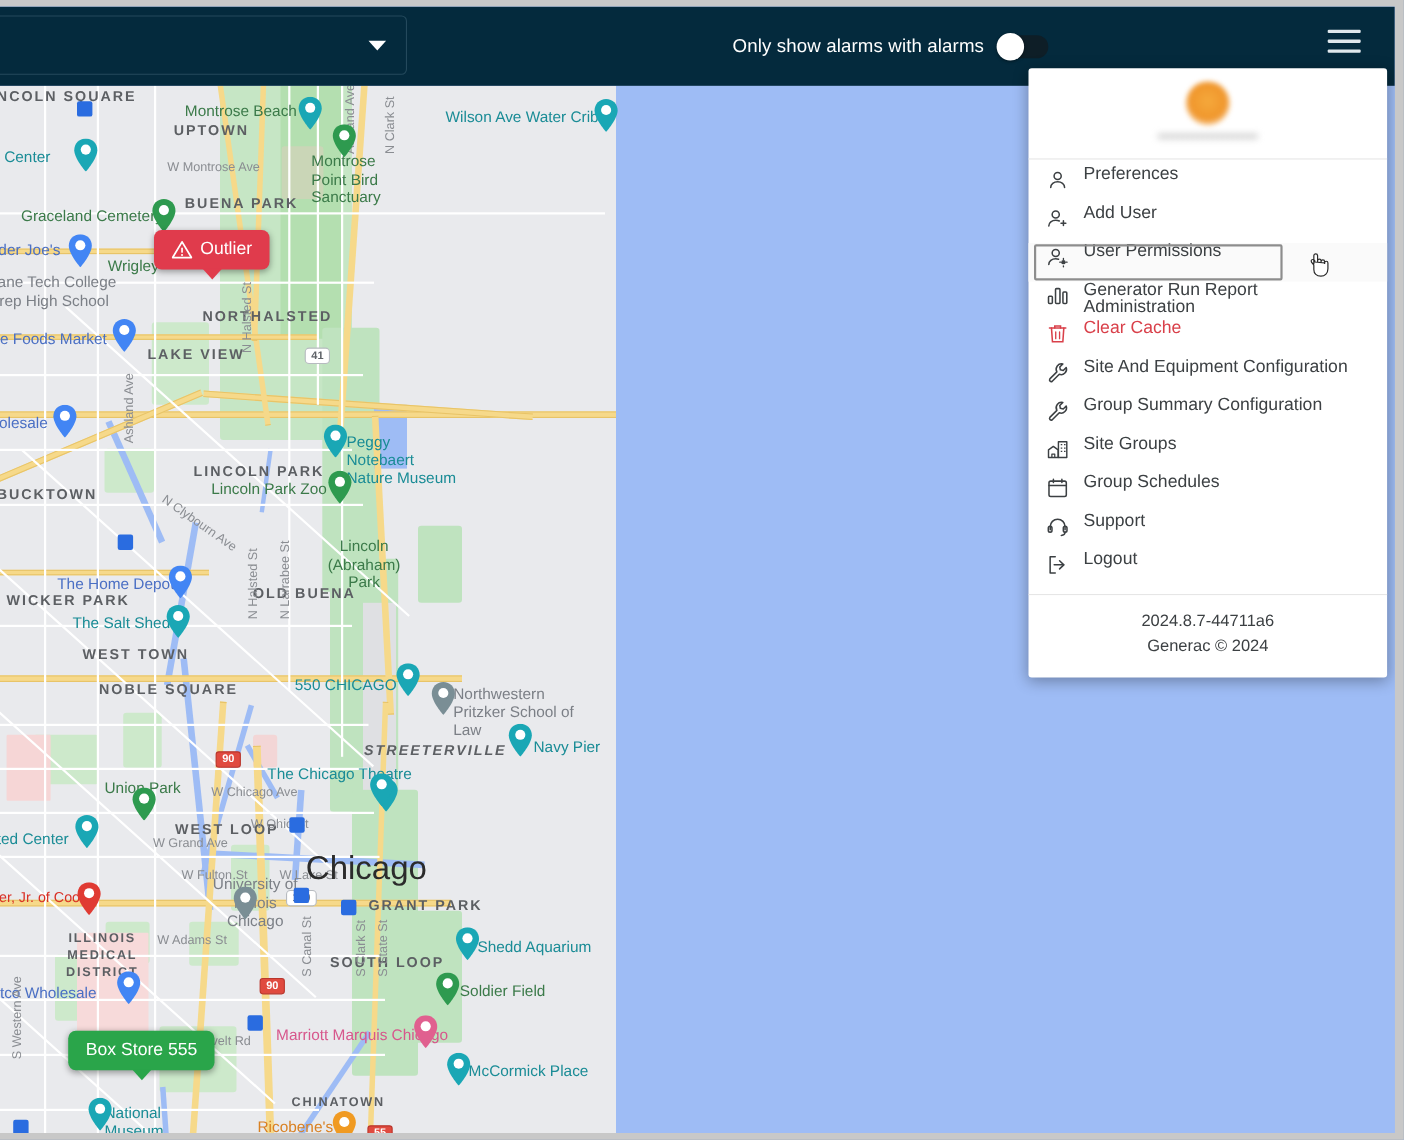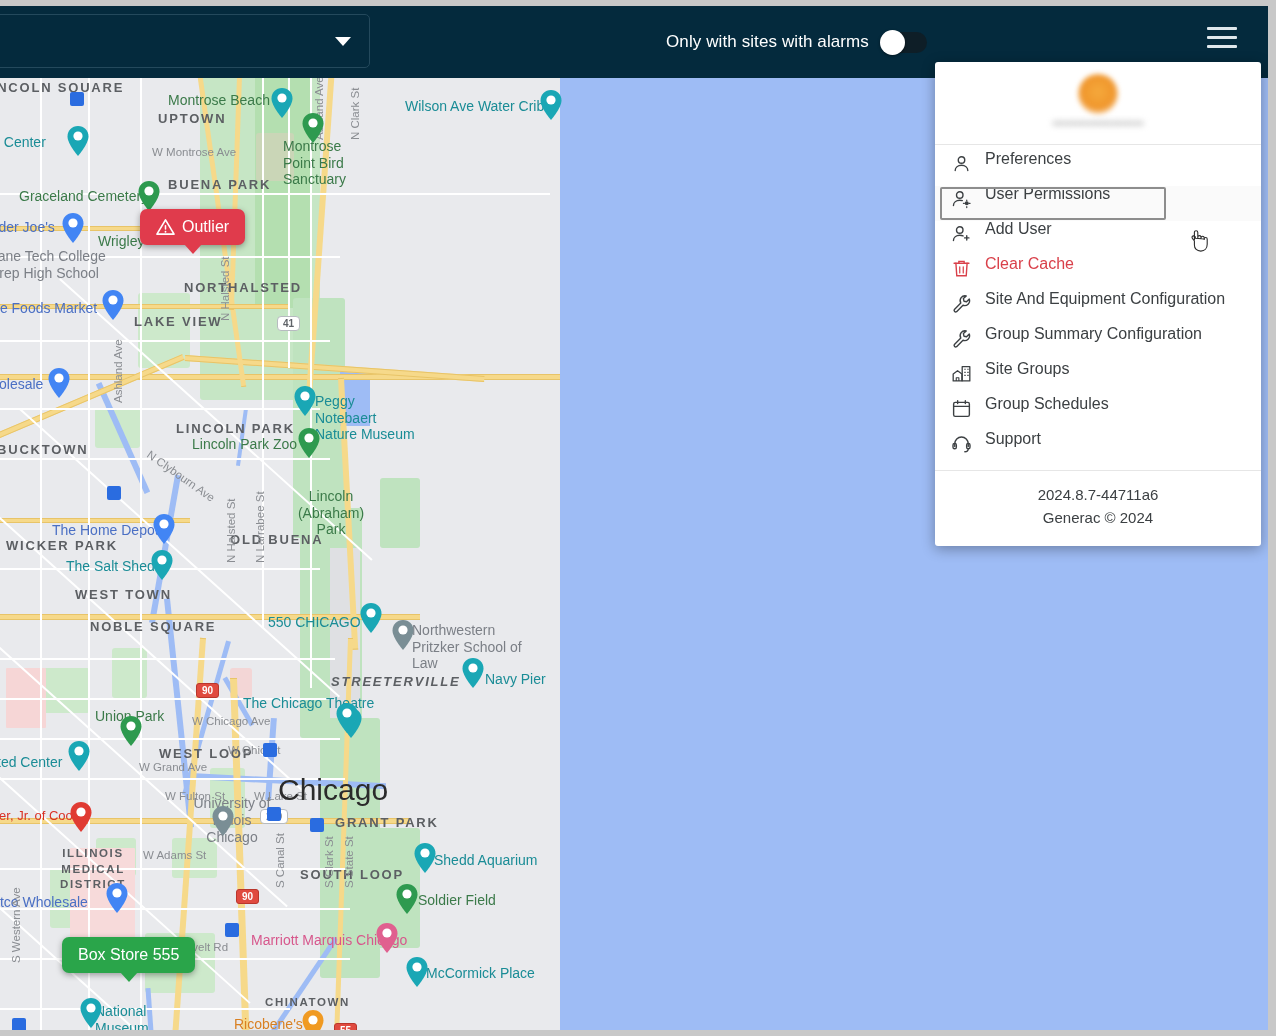--- a/index.html
+++ b/index.html
@@ -666,21 +666,21 @@
       </div>
     </div>
 
     <div id="topbar">
       <div id="site-select">
         <span class="value"></span>
         <span class="caret"></span>
       </div>
 
       <div id="alarm-toggle-group">
-        <span id="alarm-toggle-label">Only with sites with alarms</span>
+        <span id="alarm-toggle-label">Only show alarms with alarms</span>
         <span id="alarm-toggle">
           <span class="knob"></span>
         </span>
       </div>
 
       <div id="hamburger">
         <span></span>
         <span></span>
         <span></span>
       </div>
@@ -696,46 +696,56 @@
       <div id="menu-items">
 
         <div class="menu-item">
           <span class="mi-icon">
             <svg width="21" height="21" viewBox="0 0 24 24" fill="none" stroke="#3c4043" stroke-width="1.6" stroke-linecap="round">
                 <circle cx="12" cy="8" r="3.7"></circle>
                 <path d="M4.8 20c0-3.6 3.2-6 7.2-6s7.2 2.4 7.2 6"></path>
               </svg>
           </span>
           <span class="mi-label">Preferences</span>
+        </div>
+
+        <div class="menu-item">
+          <span class="mi-icon">
+            <svg width="21" height="21" viewBox="0 0 24 24" fill="none" stroke="#3c4043" stroke-width="1.6" stroke-linecap="round">
+                <circle cx="10" cy="8" r="3.7"></circle>
+                <path d="M2.8 20c0-3.6 3.2-6 7.2-6 1.4 0 2.7.3 3.8.8"></path>
+                <path d="M18 14.5v5M15.5 17h5"></path>
+              </svg>
+          </span>
+          <span class="mi-label">Add User</span>
         </div>
 
         <div class="menu-item focused">
           <span class="focus-box"></span>
           <span class="mi-icon">
             <svg width="21" height="21" viewBox="0 0 24 24" fill="none" stroke="#3c4043" stroke-width="1.6" stroke-linecap="round">
                 <circle cx="10" cy="8" r="3.7"></circle>
                 <path d="M2.8 20c0-3.6 3.2-6 7.2-6 1 0 2 .15 2.9.45"></path>
                 <circle cx="18" cy="17.5" r="2.3" fill="#3c4043" stroke="none"></circle>
                 <path d="M18 13.7v1M18 21.3v1M14.2 17.5h1M20.8 17.5h1" stroke-width="1.4"></path>
               </svg>
           </span>
           <span class="mi-label">User Permissions</span>
         </div>
 
         <div class="menu-item">
           <span class="mi-icon">
-            <svg width="21" height="21" viewBox="0 0 24 24" fill="none" stroke="#3c4043" stroke-width="1.6" stroke-linecap="round">
-                <circle cx="10" cy="8" r="3.7"></circle>
-                <path d="M2.8 20c0-3.6 3.2-6 7.2-6 1.4 0 2.7.3 3.8.8"></path>
-                <path d="M18 14.5v5M15.5 17h5"></path>
-              </svg>
-          </span>
-          <span class="mi-label">Add User</span>
-        </div>
-
+            <svg width="21" height="21" viewBox="0 0 24 24" fill="none" stroke="#3c4043" stroke-width="1.6">
+                <rect x="2.5" y="13" width="4" height="7.5" rx="1"></rect>
+                <rect x="9.8" y="5" width="4.6" height="15.5" rx="1"></rect>
+                <rect x="17.5" y="8.5" width="4" height="12" rx="1"></rect>
+              </svg>
+          </span>
+          <span class="mi-label">Generator Run Report Administration</span>
+        </div>
 
         <div class="menu-item danger">
           <span class="mi-icon">
             <svg width="21" height="21" viewBox="0 0 24 24" fill="none" stroke="#d9404a" stroke-width="1.6" stroke-linecap="round">
                 <path d="M3.5 6h17"></path>
                 <path d="M9 6V3.8h6V6"></path>
                 <path d="M5.6 6l1 14.2h10.8L18.4 6"></path>
                 <path d="M10 10v7M14 10v7" stroke-width="1.4"></path>
               </svg>
           </span>
@@ -789,20 +799,30 @@
             <svg width="21" height="21" viewBox="0 0 24 24" fill="none" stroke="#3c4043" stroke-width="1.6" stroke-linecap="round" stroke-linejoin="round">
                 <path d="M4.3 15.5v-3.2a7.7 7.7 0 0 1 15.4 0v3.2"></path>
                 <rect x="2.3" y="11.8" width="3.8" height="6.2" rx="1.8"></rect>
                 <rect x="17.9" y="11.8" width="3.8" height="6.2" rx="1.8"></rect>
                 <path d="M19.7 18c0 2-1.7 3.4-3.9 3.4"></path>
               </svg>
           </span>
           <span class="mi-label">Support</span>
         </div>
 
+        <div class="menu-item">
+          <span class="mi-icon">
+            <svg width="21" height="21" viewBox="0 0 24 24" fill="none" stroke="#3c4043" stroke-width="1.6" stroke-linecap="round" stroke-linejoin="round">
+                <path d="M9.5 3.5H4.2v17h5.3"></path>
+                <path d="M14 7.8l4.4 4.2-4.4 4.2"></path>
+                <path d="M18.2 12H8.4"></path>
+              </svg>
+          </span>
+          <span class="mi-label">Logout</span>
+        </div>
       </div>
 
       <div id="menu-footer">
         <div>2024.8.7-44711a6</div>
         <div>Generac © 2024</div>
       </div>
     </div>
 
     <div id="cursor-hand">
       <svg width="22" height="26" viewBox="0 0 22 26">

